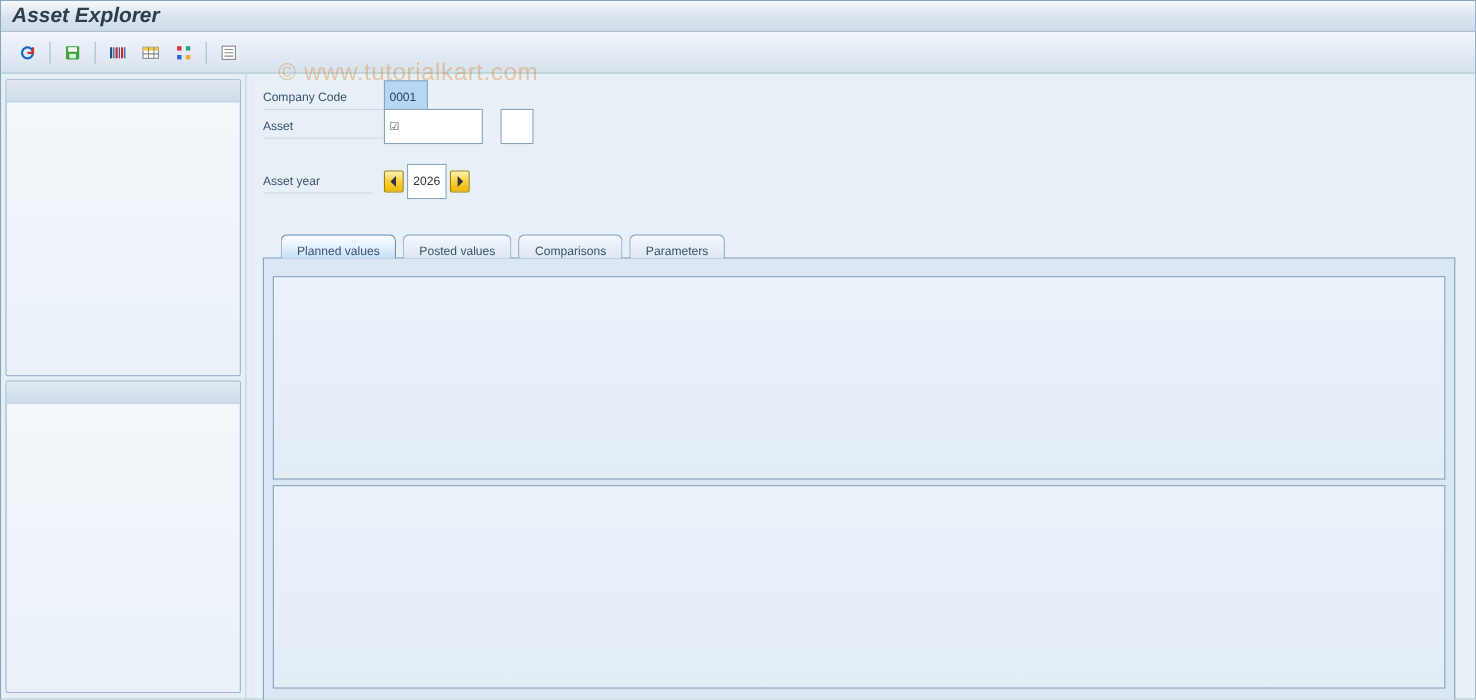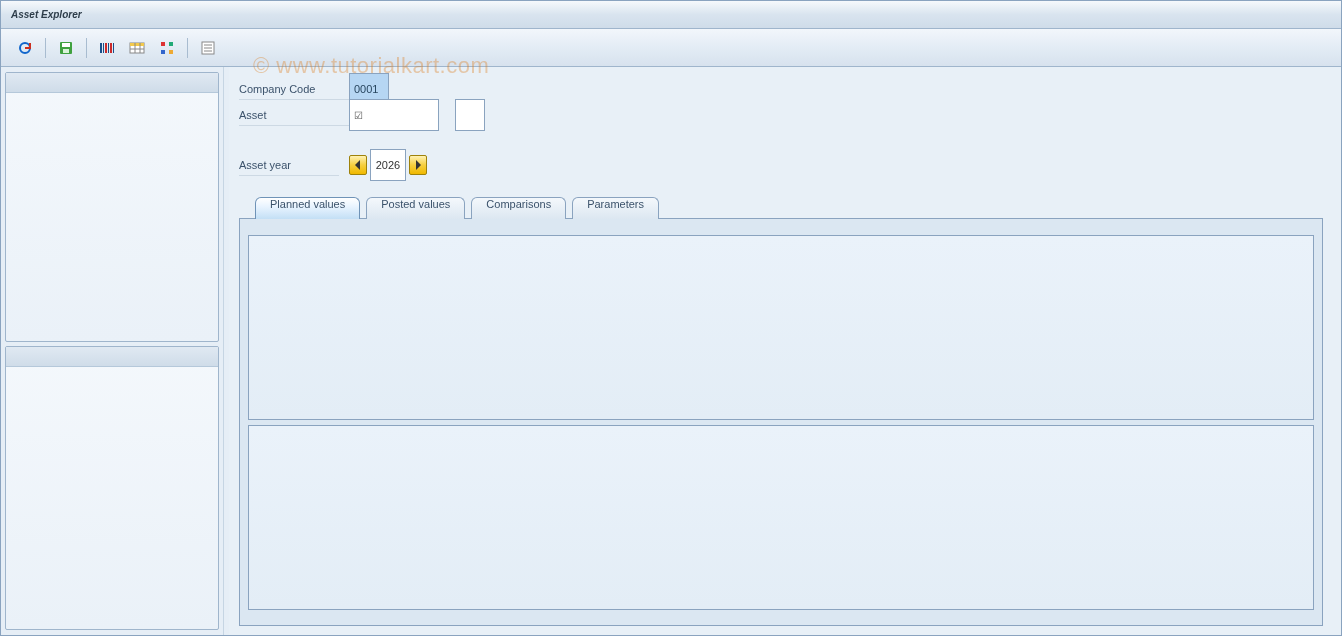--- a/index.html
+++ b/index.html
@@ -26,21 +26,21 @@
   }
   .title-bar {
     height: 28px;
     background: linear-gradient(to bottom, #f6f9fc 0%, #d9e4ef 50%, #cfdce9 100%);
     border-bottom: 1px solid #9fb5cc;
     padding-left: 10px;
     display: flex;
     align-items: center;
     font-weight: bold;
     font-style: italic;
-    font-size: 10px;
+    font-size: 19px;
     color: #2e3d4a;
   }
   .toolbar {
     height: 38px;
     background: linear-gradient(to bottom, #f2f6fb 0%, #e3ecf5 50%, #d7e2ee 100%);
     border-bottom: 1px solid #9fb5cc;
     display: flex;
     align-items: center;
     padding-left: 10px;
     gap: 2px;
@@ -173,23 +173,24 @@
   .tab {
     height: 22px;
     padding: 0 14px;
     border: 1px solid #8aa3bf;
     border-bottom: none;
     border-radius: 6px 6px 0 0;
     background: linear-gradient(to bottom, #f4f8fc 0%, #dce7f1 100%);
     color: #3b526b;
     font-size: 11px;
     display: flex;
-    align-items: flex-start;
+    align-items: flex-end;
     cursor: pointer;
     position: relative;
+    margin-top: 16px;
   }
   .tab.active {
     background: linear-gradient(to bottom, #ffffff 0%, #e9f4ff 40%, #c3dff5 100%);
     border-color: #6f93b7;
     z-index: 3;
   }
   .tab-content {
     border: 1px solid #8aa3bf;
     background: #dbe7f2;
     height: 408px;

